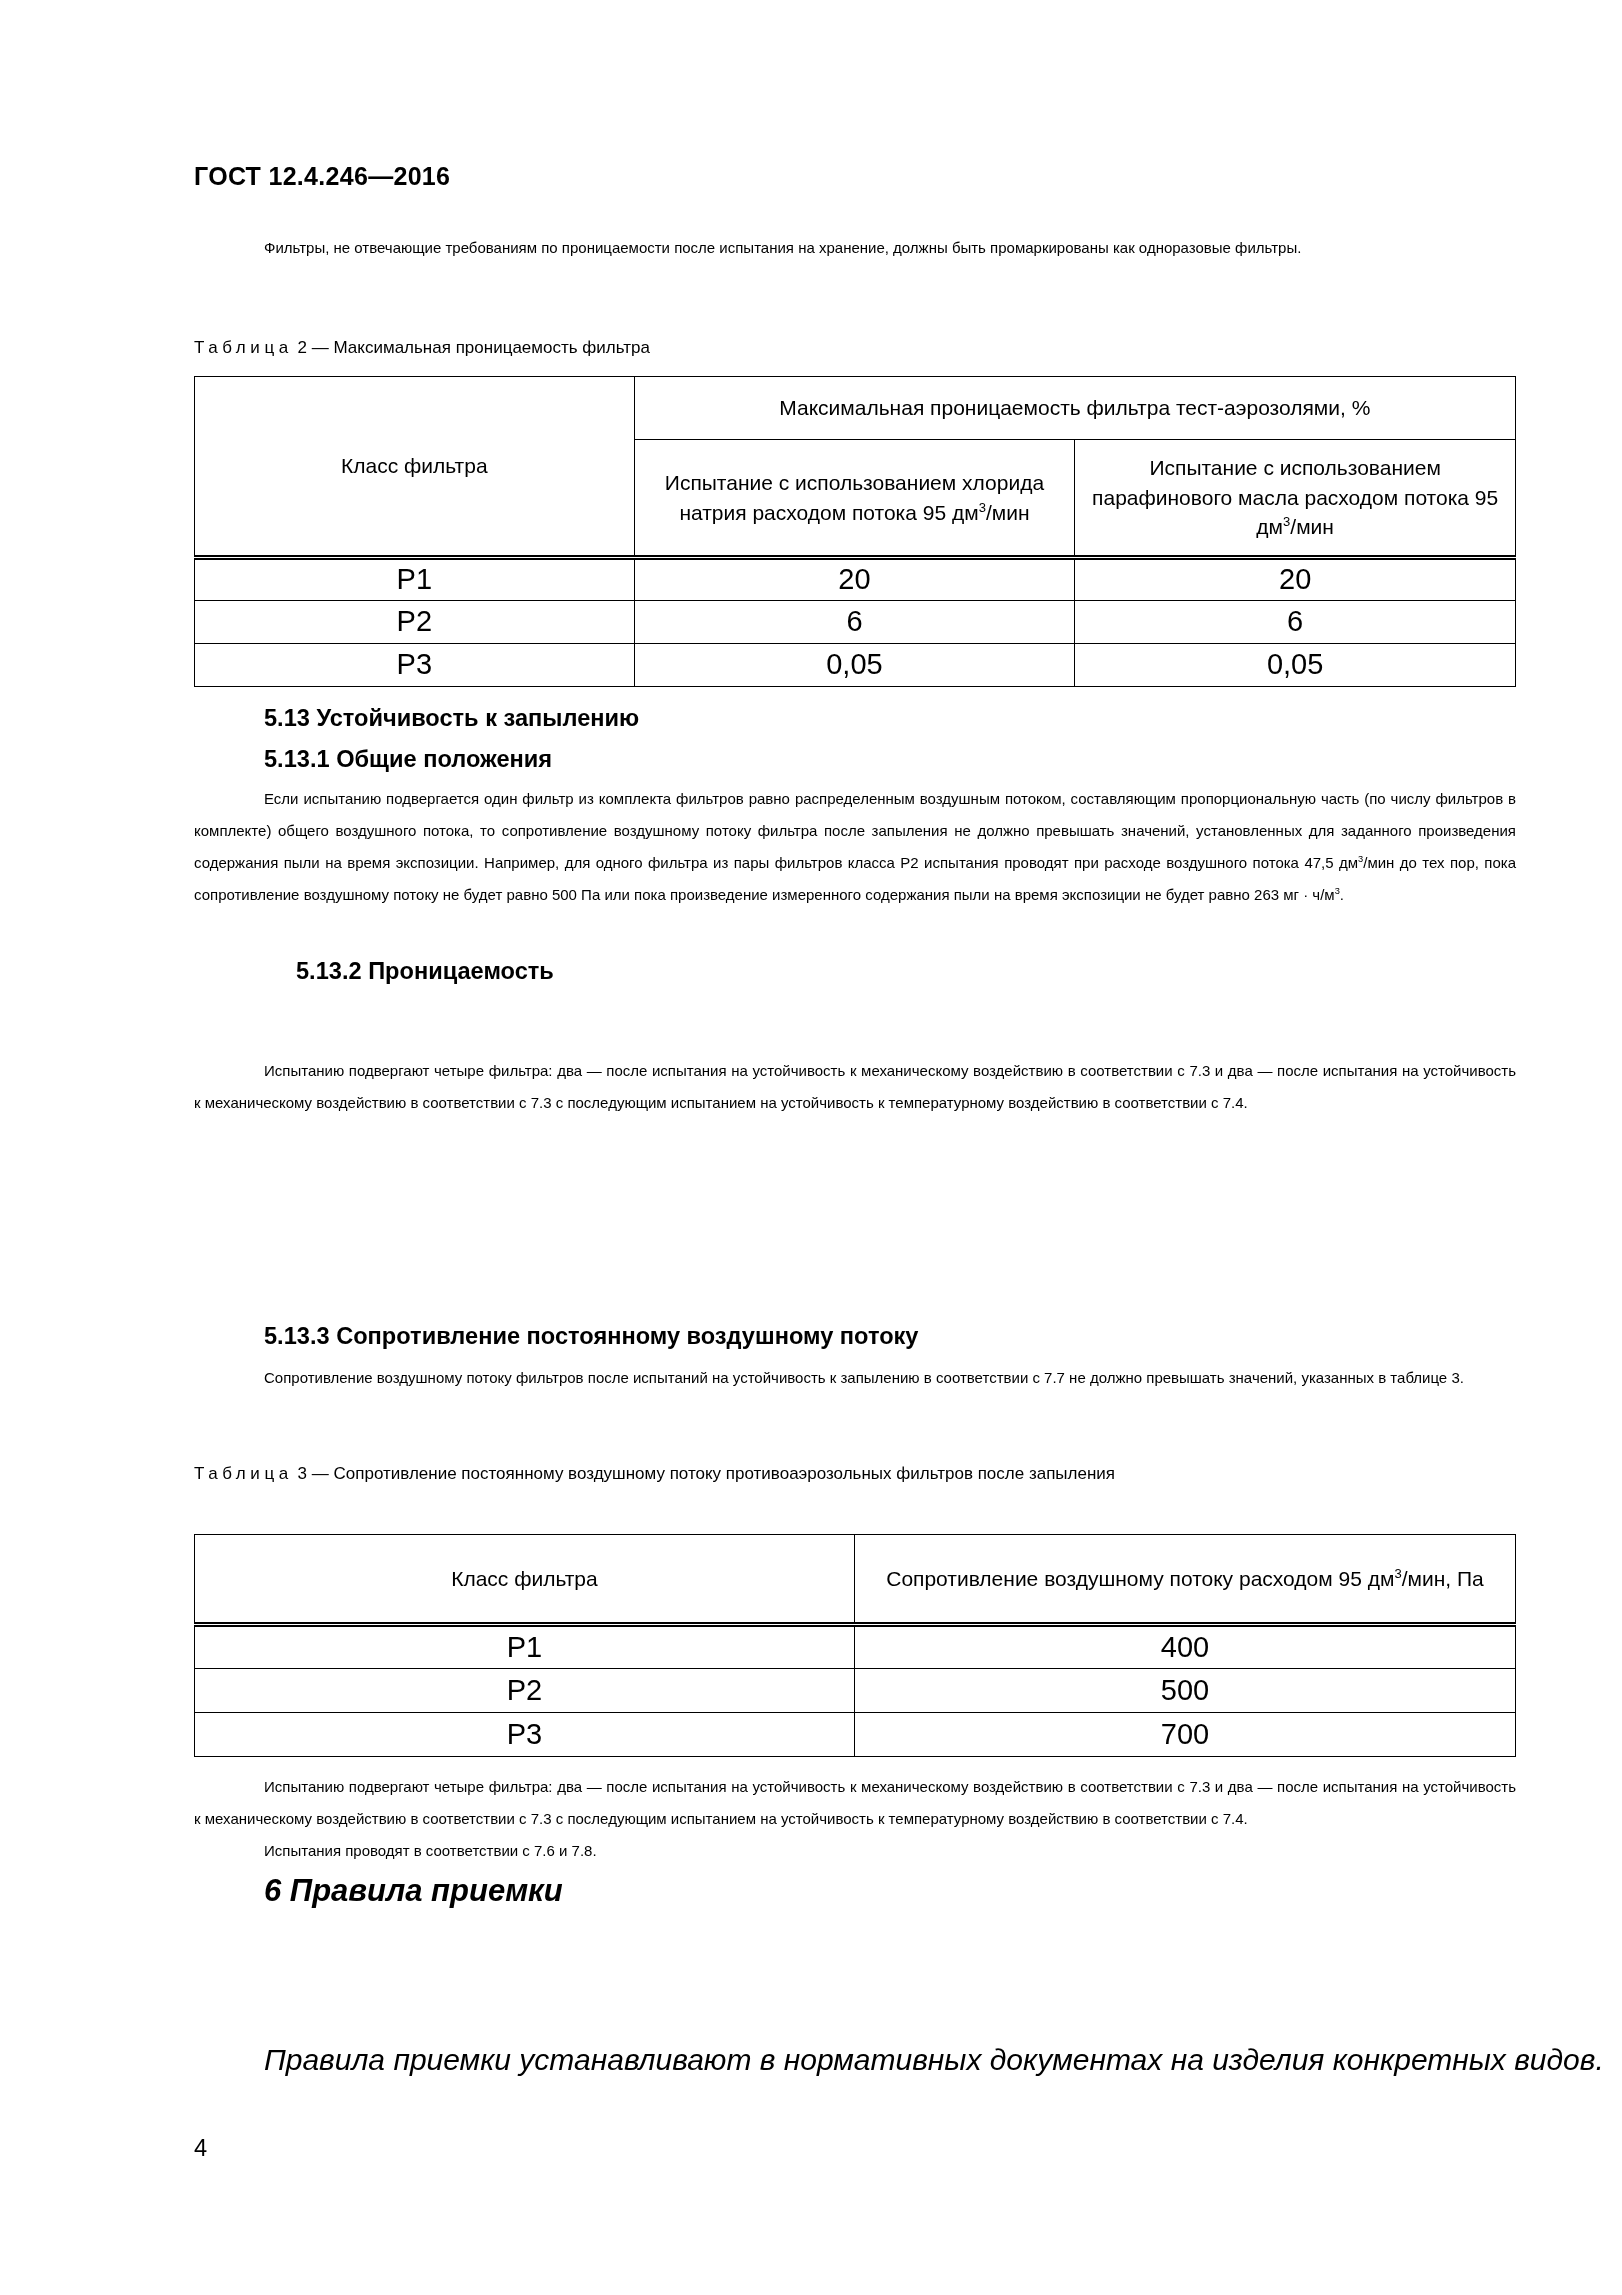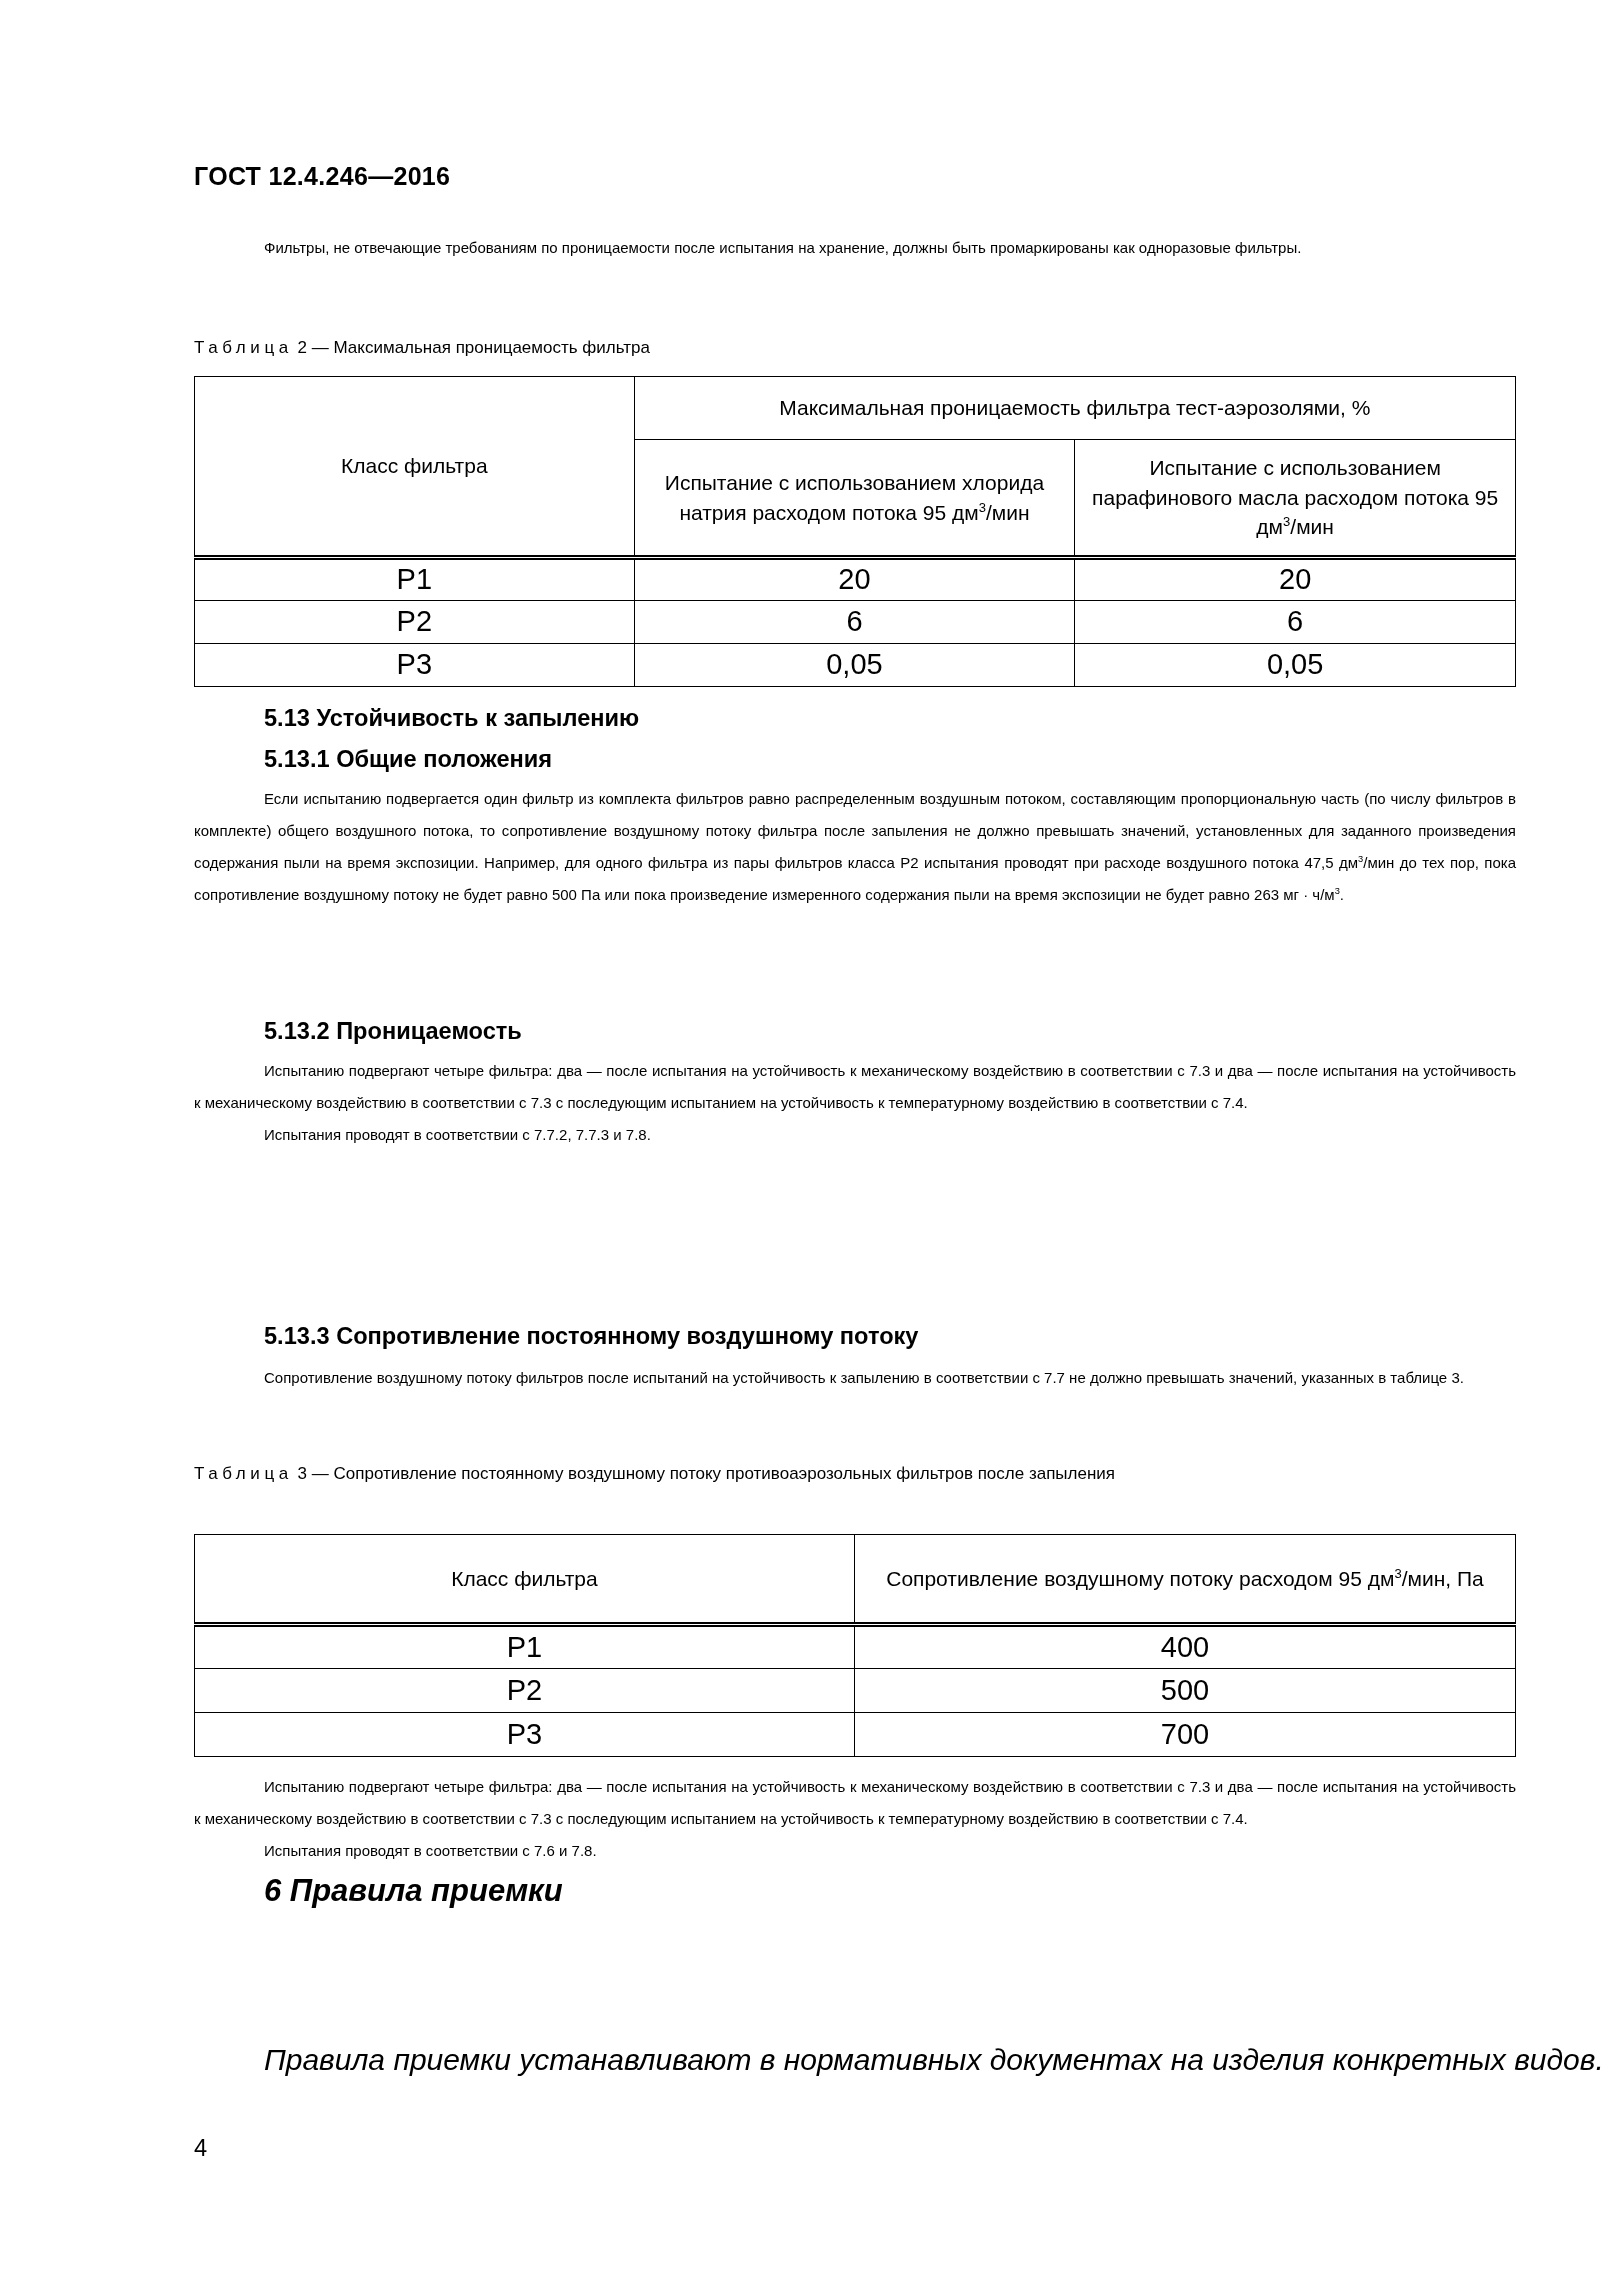--- a/index.html
+++ b/index.html
@@ -72,25 +72,24 @@
 </tbody>
   </table>
 
 <div class="abs h-sub" style="top:705px;">5.13  Устойчивость к запылению</div>
 <div class="abs h-sub" style="top:746px;">5.13.1  Общие положения</div>
 
 <div class="abs para" style="top:783px;">
   <p class="last"><span class="ind"></span><span>Если испытанию подвергается один фильтр из комплекта фильтров равно распределенным воздушным потоком, составляющим пропорциональную часть (по числу фильтров в комплекте) общего воздушного потока, то сопротивление воздушному потоку фильтра после запыления не должно превышать значений, установленных для заданного произведения содержания пыли на время экспозиции. Например, для одного фильтра из пары фильтров класса Р2 испытания проводят при расходе воздушного потока 47,5 дм</span><sup>3</sup><span>/мин до тех пор, пока сопротивление воздушному потоку не будет равно 500 Па или пока произведение измеренного содержания пыли на время экспозиции не будет равно 263 мг · ч/м</span><sup>3</sup><span>.</span></p>
 </div>
 
-<div class="abs h-sub" style="top:1018px;">5.13.2  Проницаемость</div>
+<div class="abs h-sub" style="top:958px;margin-left:32px;">5.13.2  Проницаемость</div>
 
 <div class="abs para" style="top:1055px;">
   <p class="last"><span class="ind"></span><span>Испытанию подвергают четыре фильтра: два — после испытания на устойчивость к механическому воздействию в соответствии с 7.3 и два — после испытания на устойчивость к механическому воздействию в соответствии с 7.3 с последующим испытанием на устойчивость к температурному воздействию в соответствии с 7.4.</span></p>
-  <p class="last"><span class="ind"></span><span>Испытания проводят в соответствии с 7.7.2, 7.7.3 и 7.8.</span></p>
 </div>
 
 <div class="abs h-sub" style="top:1323px;">5.13.3  Сопротивление постоянному воздушному потоку</div>
 
 <div class="abs para" style="top:1362px;">
   <p class="last"><span class="ind"></span><span>Сопротивление воздушному потоку фильтров после испытаний на устойчивость к запылению в соответствии с 7.7 не должно превышать значений, указанных в таблице 3.</span></p>
 </div>
 
 <div class="abs caption" style="top:1458px;">
   <span class="sp">Таблица</span>

